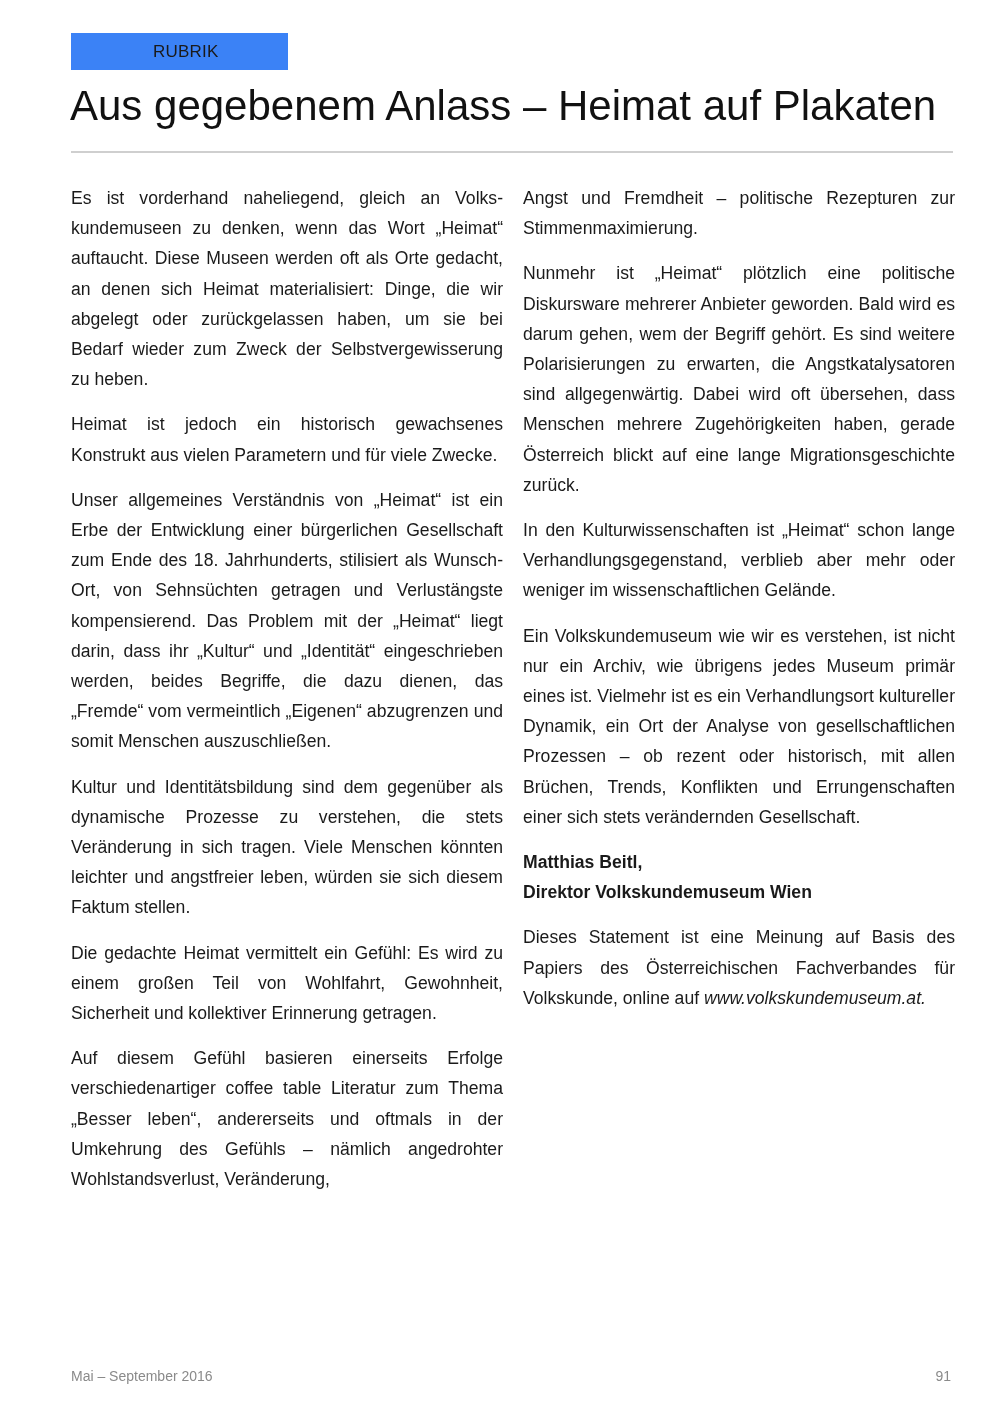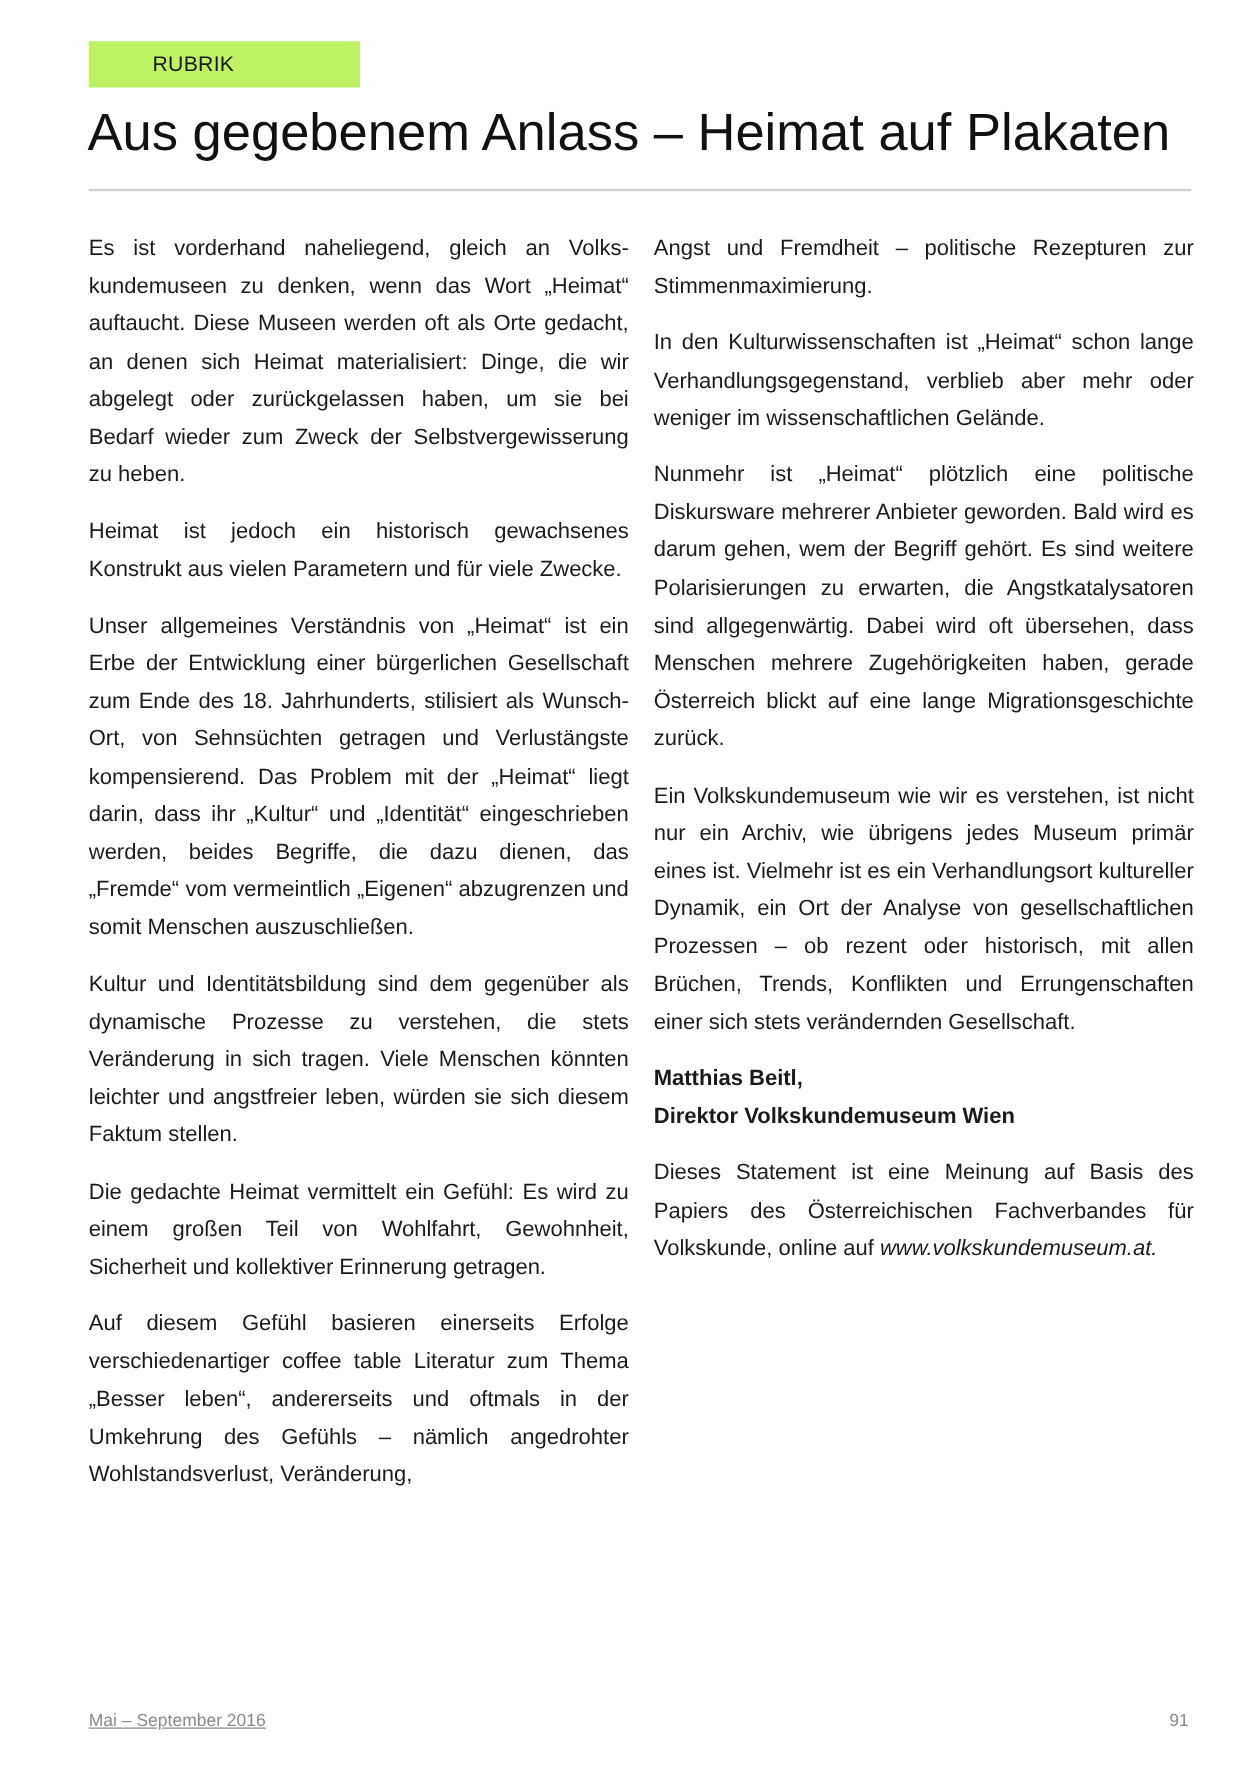--- a/index.html
+++ b/index.html
@@ -3,22 +3,22 @@
 <meta charset="utf-8">
 <style>
   html, body { margin: 0; padding: 0; background: #ffffff; }
   body {
     width: 1000px; height: 1414px; position: relative; overflow: hidden;
     font-family: "Liberation Sans", "DejaVu Sans", sans-serif;
     color: #1a1a1a;
   }
   .rubric {
     position: absolute; left: 71px; top: 33px; width: 217px; height: 37px;
-    background: #bef264; box-sizing: border-box;
-    padding-left: 51px; line-height: 38px;
+    background: #3b82f6; box-sizing: border-box;
+    padding-left: 82px; line-height: 38px;
     font-size: 17px; color: #1a1a1a; letter-spacing: 0.2px;
   }
   .title {
     position: absolute; left: 70px; top: 84px; margin: 0;
     font-weight: normal; font-size: 42px; line-height: 44px;
     color: #111111; letter-spacing: 0px;
   }
   .rule {
     position: absolute; left: 71px; top: 151px; width: 882px; height: 2px;
     background: #cfcfcf;
@@ -29,21 +29,21 @@
     color: #1a1a1a;
   }
   .col-left { left: 71px; }
   .col-right { left: 523px; }
   .col p { margin: 0 0 15px 0; hyphens: manual; }
   .sig { font-weight: bold; margin: 0 0 15px 0; text-align: left; }
   .sig span { display: block; }
   .url { font-weight: normal; font-style: italic; }
   .footer-left {
     position: absolute; left: 71px; top: 1368px;
-    font-size: 14px; color: #8a8a8a; text-decoration: underline;
+    font-size: 14px; color: #8a8a8a;
   }
   .footer-right {
     position: absolute; right: 49px; top: 1368px;
     font-size: 14px; color: #8a8a8a;
   }
 </style>
 </head>
 <body>
 
 <div class="rubric">RUBRIK</div>
@@ -54,22 +54,22 @@
   <p>Es ist vorderhand naheliegend, gleich an Volks­kundemuseen zu denken, wenn das Wort „Heimat“ auftaucht. Diese Museen werden oft als Orte gedacht, an denen sich Heimat mate­rialisiert: Dinge, die wir abgelegt oder zurück­gelassen haben, um sie bei Bedarf wieder zum Zweck der Selbstvergewisserung zu heben.</p>
   <p>Heimat ist jedoch ein historisch gewachsenes Konstrukt aus vielen Parametern und für viele Zwecke.</p>
   <p>Unser allgemeines Verständnis von „Heimat“ ist ein Erbe der Entwicklung einer bürgerlichen Gesellschaft zum Ende des 18. Jahrhunderts, stilisiert als Wunsch-Ort, von Sehnsüchten getragen und Verlustängste kompensierend. Das Problem mit der „Heimat“ liegt darin, dass ihr „Kultur“ und „Identität“ eingeschrieben werden, beides Begriffe, die dazu dienen, das „Fremde“ vom vermeintlich „Eigenen“ abzu­grenzen und somit Menschen auszuschließen.</p>
   <p>Kultur und Identitätsbildung sind dem gegen­über als dynamische Prozesse zu verstehen, die stets Veränderung in sich tragen. Viele Menschen könnten leichter und angstfreier leben, würden sie sich diesem Faktum stellen.</p>
   <p>Die gedachte Heimat vermittelt ein Gefühl: Es wird zu einem großen Teil von Wohlfahrt, Gewohnheit, Sicherheit und kollektiver Erinne­rung getragen.</p>
   <p>Auf diesem Gefühl basieren einerseits Erfol­ge verschiedenartiger coffee table Literatur zum Thema „Besser leben“, andererseits und oftmals in der Umkehrung des Gefühls – nämlich angedrohter Wohlstandsverlust, Veränderung,</p>
 </div>
 
 <div class="col col-right">
   <p>Angst und Fremdheit – politische Rezepturen zur Stimmenmaximierung.</p>
+  <p>Nunmehr ist „Heimat“ plötzlich eine politische Diskursware mehrerer Anbieter geworden. Bald wird es darum gehen, wem der Begriff gehört. Es sind weitere Polarisierungen zu erwarten, die Angstkatalysatoren sind allgegenwärtig. Dabei wird oft übersehen, dass Menschen mehre­re Zugehörigkeiten haben, gerade Österreich blickt auf eine lange Migrationsgeschichte zurück.</p>
   <p>In den Kulturwissenschaften ist „Heimat“ schon lange Verhandlungsgegenstand, verblieb aber mehr oder weniger im wissenschaftlichen Gelände.</p>
-  <p>Nunmehr ist „Heimat“ plötzlich eine politische Diskursware mehrerer Anbieter geworden. Bald wird es darum gehen, wem der Begriff gehört. Es sind weitere Polarisierungen zu erwarten, die Angstkatalysatoren sind allgegenwärtig. Dabei wird oft übersehen, dass Menschen mehre­re Zugehörigkeiten haben, gerade Österreich blickt auf eine lange Migrationsgeschichte zurück.</p>
   <p>Ein Volkskundemuseum wie wir es verstehen, ist nicht nur ein Archiv, wie übrigens jedes Museum primär eines ist. Vielmehr ist es ein Verhand­lungsort kultureller Dynamik, ein Ort der Analy­se von gesellschaftlichen Prozessen – ob rezent oder historisch, mit allen Brüchen, Trends, Konflikten und Errungenschaften einer sich stets verändernden Gesellschaft.</p>
   <div class="sig">
     <span>Matthias Beitl,</span>
     <span>Direktor Volkskundemuseum Wien</span>
   </div>
   <p><span>Dieses Statement ist eine Meinung auf Basis des Papiers des Österreichischen Fachverbandes für Volkskunde, online auf </span><span class="url">www.volkskundemuseum.at.</span></p>
 </div>
 
 <div class="footer-left">Mai – September 2016</div>
 <div class="footer-right">91</div>

